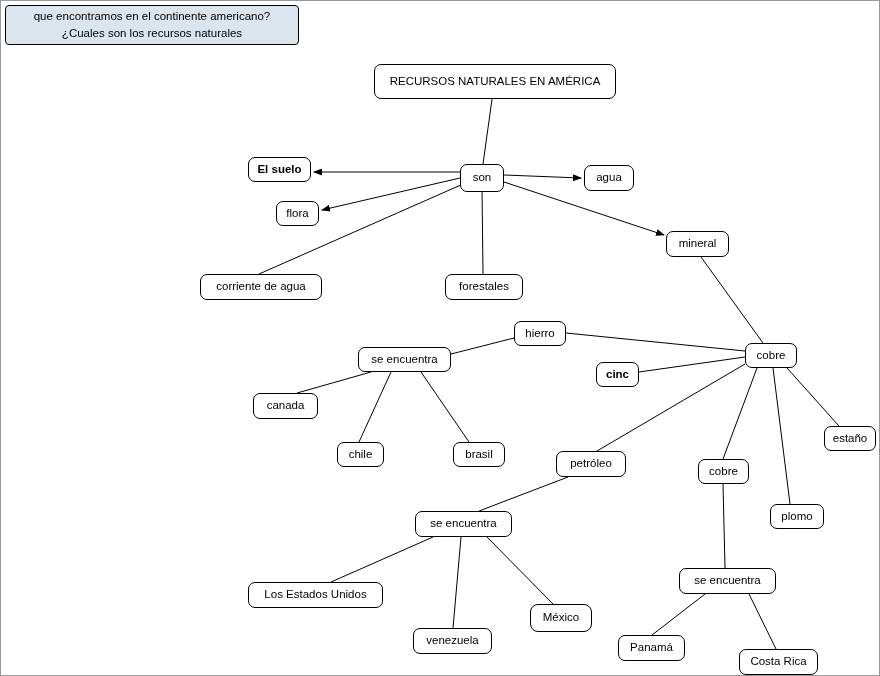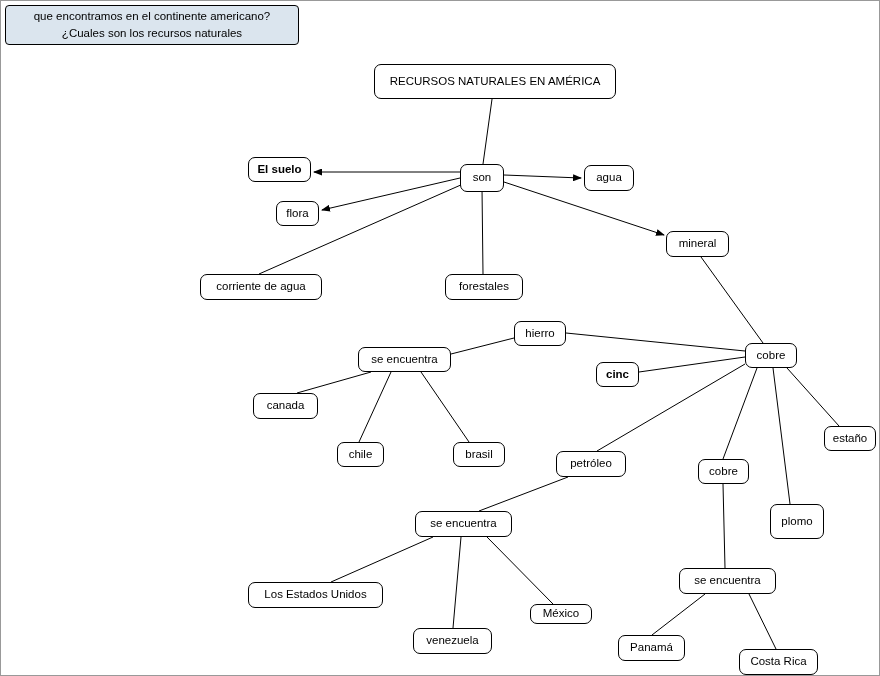--- a/index.html
+++ b/index.html
@@ -114,28 +114,28 @@
       <div class="node" style="left: 247px; top: 156px; width: 63px; height: 25px; font-weight: bold;">El suelo</div>
       <div class="node" style="left: 275px; top: 200px; width: 43px; height: 25px;">flora</div>
       <div class="node" style="left: 199px; top: 273px; width: 122px; height: 26px;">corriente de agua</div>
       <div class="node" style="left: 444px; top: 273px; width: 78px; height: 26px;">forestales</div>
       <div class="node" style="left: 583px; top: 164px; width: 50px; height: 26px;">agua</div>
       <div class="node" style="left: 665px; top: 230px; width: 63px; height: 26px;">mineral</div>
       <div class="node" style="left: 744px; top: 342px; width: 52px; height: 25px;">cobre</div>
       <div class="node" style="left: 513px; top: 320px; width: 52px; height: 25px;">hierro</div>
       <div class="node" style="left: 595px; top: 361px; width: 43px; height: 25px; font-weight: bold;">cinc</div>
       <div class="node" style="left: 823px; top: 425px; width: 52px; height: 25px; text-align: center;">estaño</div>
-      <div class="node" style="left: 769px; top: 503px; width: 54px; height: 35px;">plomo</div>
+      <div class="node" style="left: 769px; top: 503px; width: 54px; height: 25px;">plomo</div>
       <div class="node" style="left: 697px; top: 458px; width: 51px; height: 25px;">cobre</div>
       <div class="node" style="left: 555px; top: 450px; width: 70px; height: 26px;">petróleo</div>
       <div class="node" style="left: 357px; top: 346px; width: 93px; height: 25px;">se encuentra</div>
       <div class="node" style="left: 252px; top: 392px; width: 65px; height: 26px;">canada</div>
       <div class="node" style="left: 336px; top: 441px; width: 47px; height: 25px;">chile</div>
       <div class="node" style="left: 452px; top: 441px; width: 52px; height: 25px;">brasil</div>
       <div class="node" style="left: 414px; top: 510px; width: 97px; height: 26px;">se encuentra</div>
       <div class="node" style="left: 247px; top: 581px; width: 135px; height: 26px;">Los Estados Unidos</div>
       <div class="node" style="left: 412px; top: 627px; width: 79px; height: 26px;">venezuela</div>
-      <div class="node" style="left: 529px; top: 603px; width: 62px; height: 20px;">México</div>
+      <div class="node" style="left: 529px; top: 603px; width: 62px; height: 28px; border-radius: 8px;">México</div>
       <div class="node" style="left: 678px; top: 567px; width: 97px; height: 26px;">se encuentra</div>
       <div class="node" style="left: 617px; top: 634px; width: 67px; height: 26px;">Panamá</div>
       <div class="node" style="left: 738px; top: 648px; width: 79px; height: 26px;">Costa Rica</div>
     </div>
 </div>
 
 </body></html>

